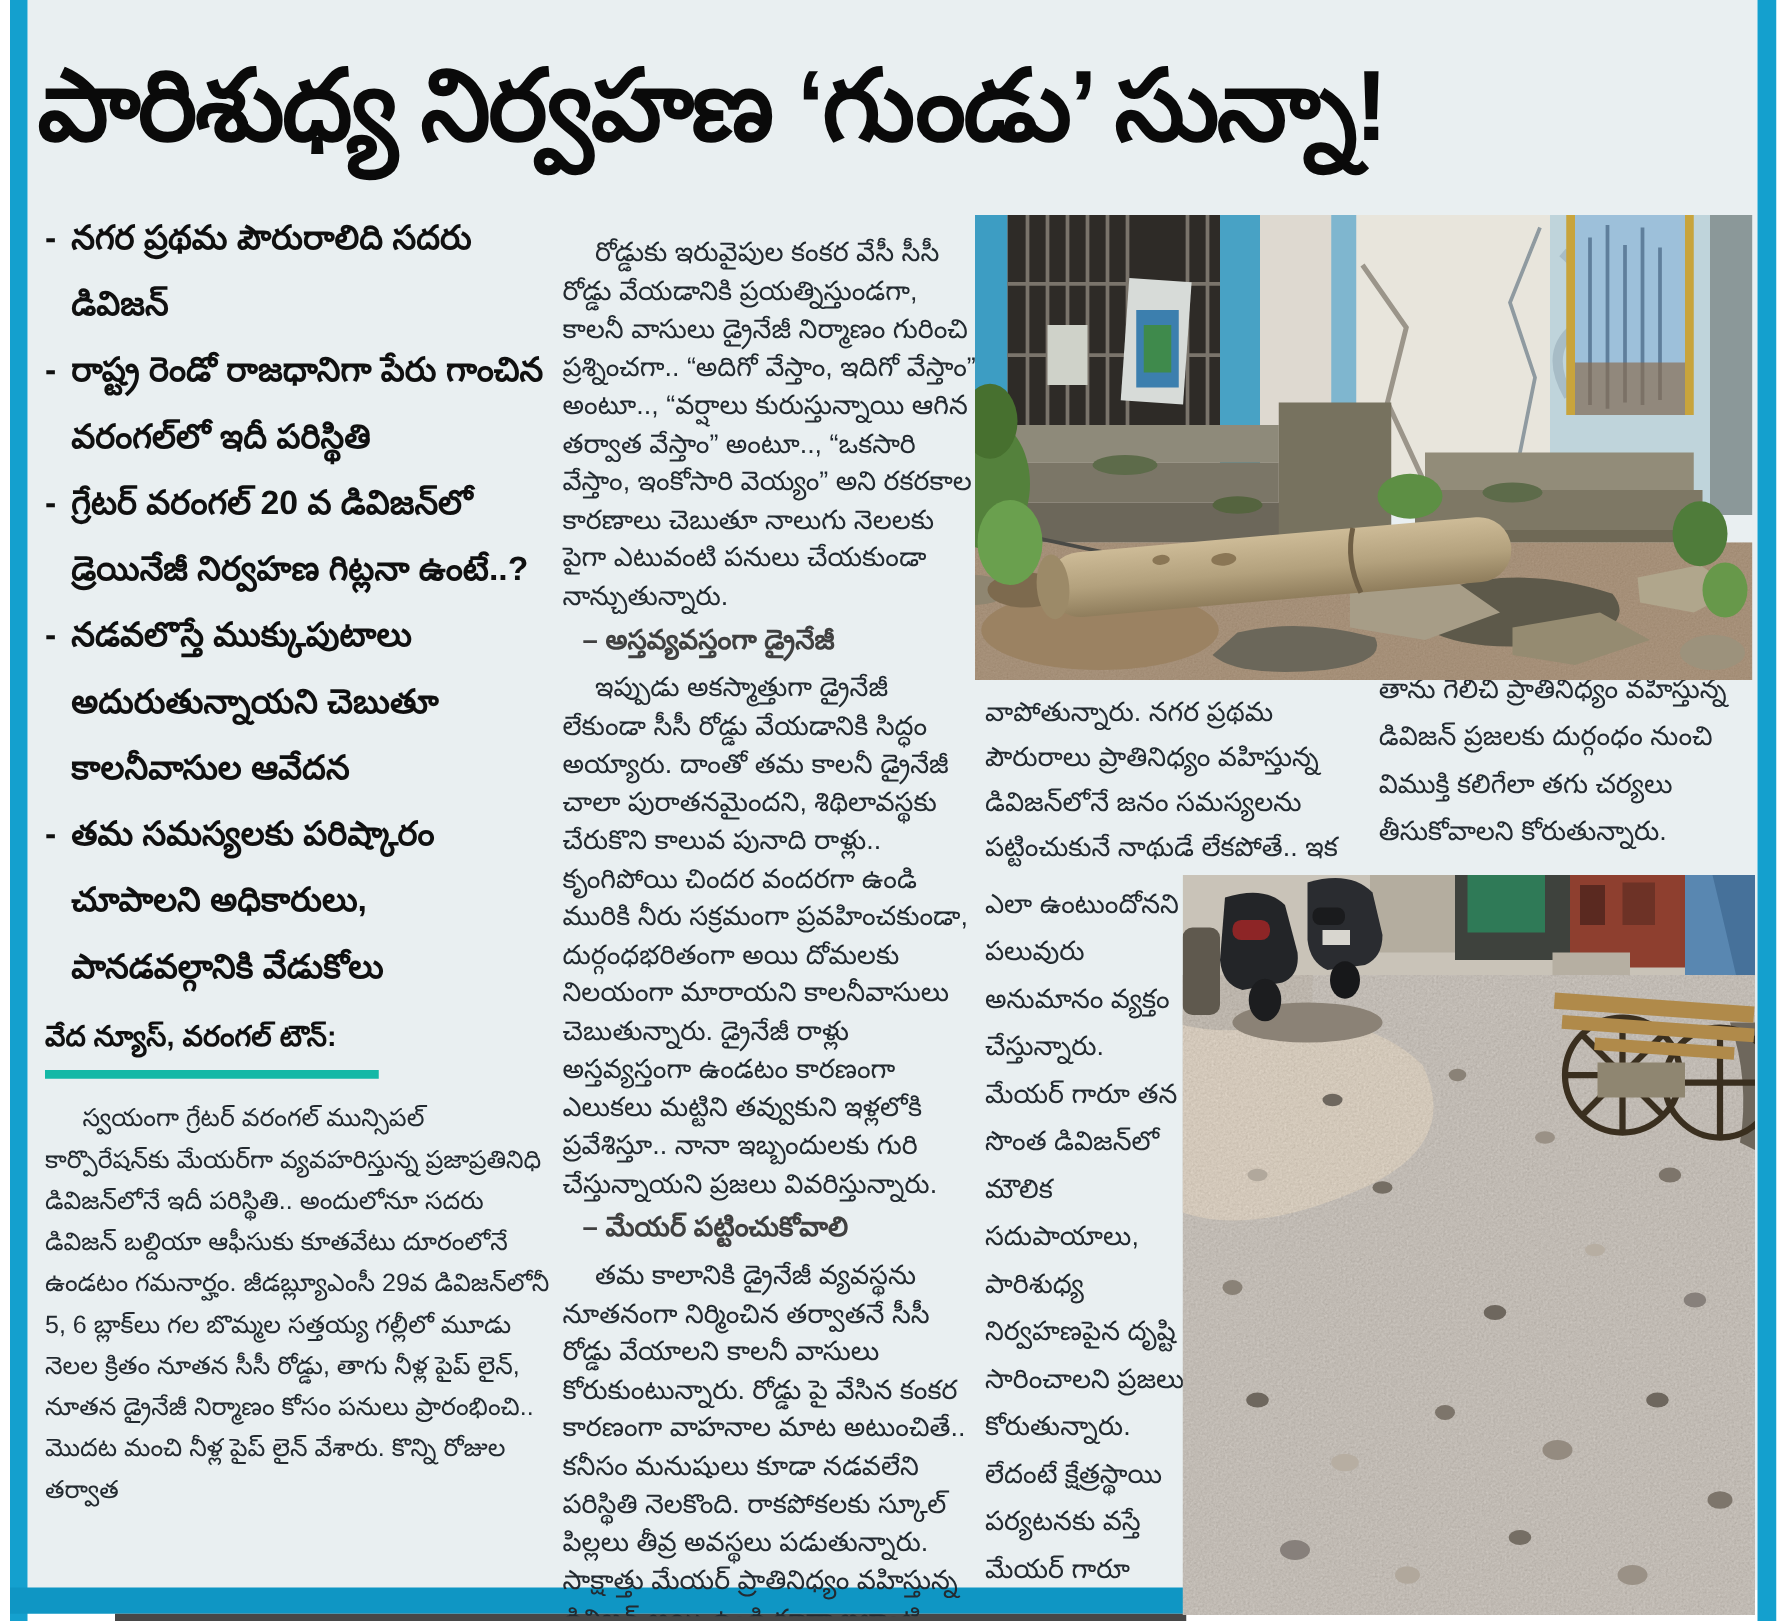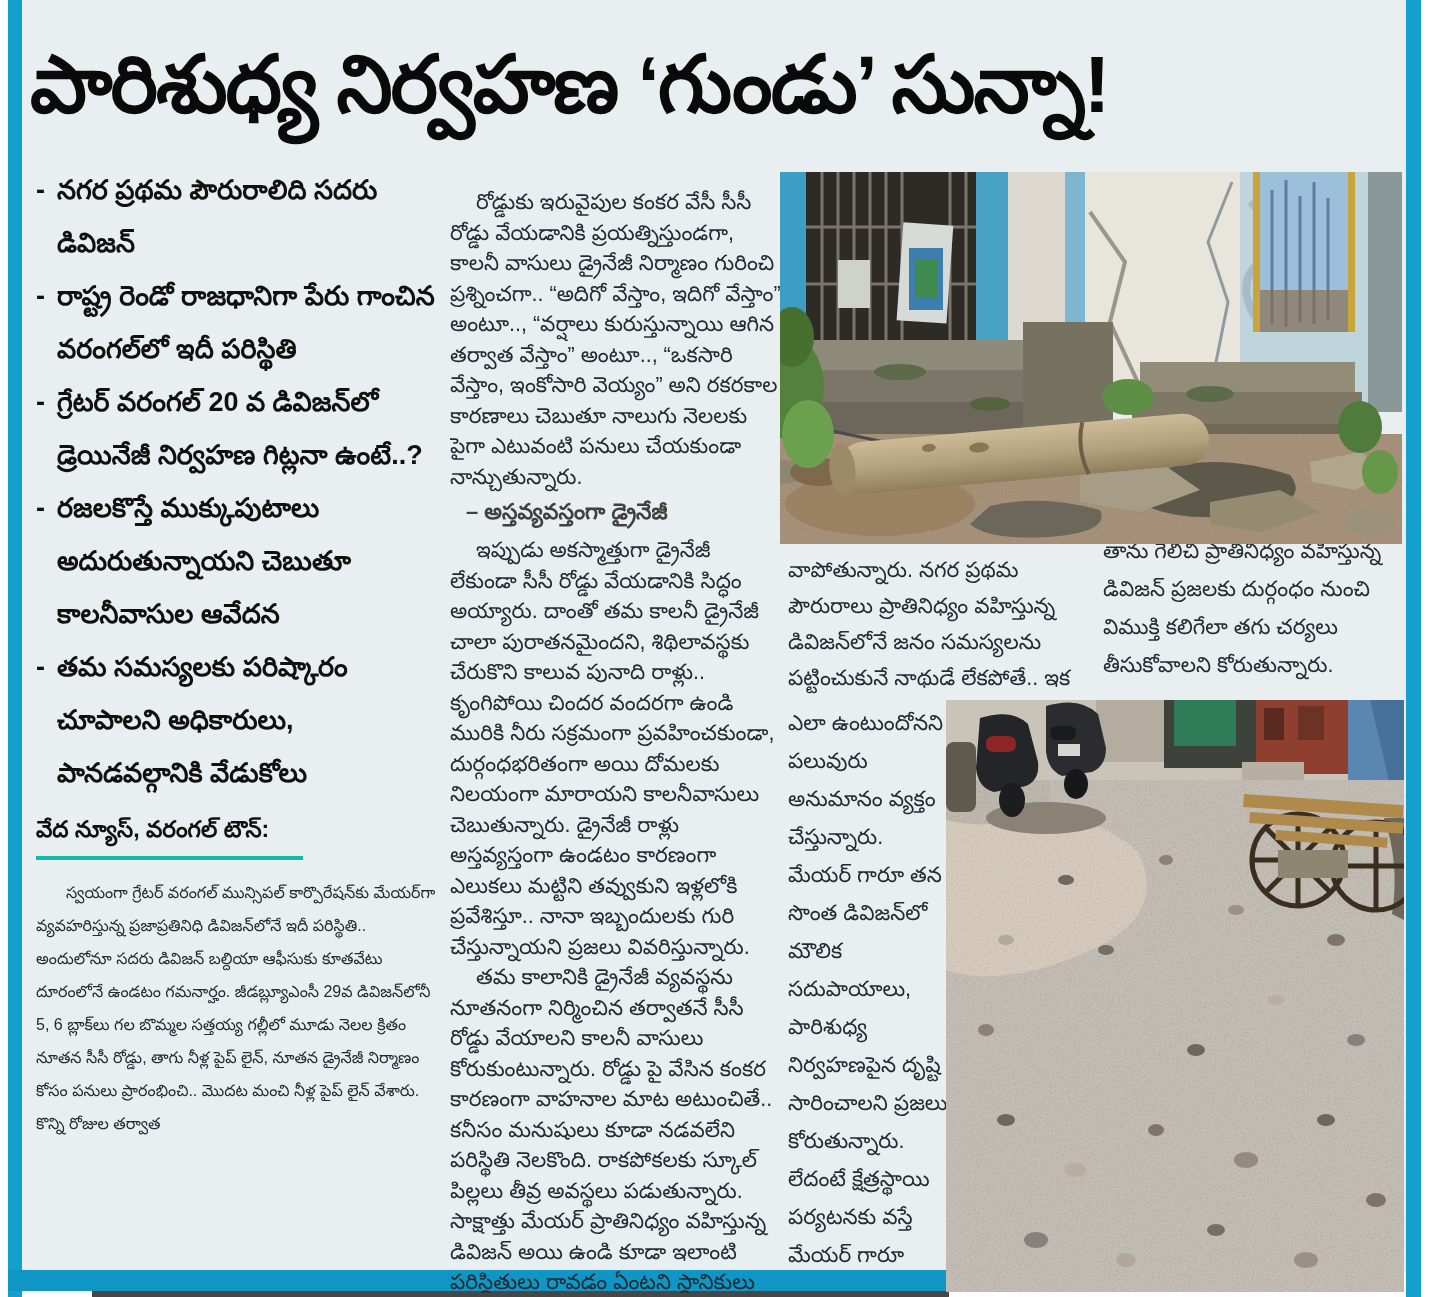--- a/index.html
+++ b/index.html
@@ -15,22 +15,22 @@
   #headline{left:30px;top:20px;width:1368px;height:132px;
     font-size:80px;font-weight:800;letter-spacing:-2px;color:#0a0a0a;
     white-space:nowrap;overflow:hidden;line-height:130px;}
 
   
   #col1{left:36px;top:164px;width:404px;height:1104px;overflow:hidden;}
   .bullet{display:flex;gap:12px;font-size:27px;font-weight:700;line-height:53px;color:#101010;}
   .bullet .dash{flex:0 0 auto;}
   .bullet .btxt{flex:1;}
   #byline{margin-top:16px;display:inline-block;font-size:23px;font-weight:700;color:#101010;
-    border-bottom:4px solid #14b8a6;padding:0 34px 8px 0;}
-  #col1-body{margin-top:16px;font-size:16px;line-height:33px;color:#232a30;text-indent:30px;}
+    border-bottom:7px solid #14b8a6;padding:0 34px 8px 0;}
+  #col1-body{margin-top:16px;font-size:20px;line-height:33px;color:#232a30;text-indent:30px;}
 
   
   #col2{left:450px;top:163px;width:332px;height:1106px;overflow:hidden;margin-top:24px;}
   .body-par{margin:0;font-size:21.5px;line-height:30.5px;color:#232a30;text-indent:26px;}
   .subhead{margin:7px 0 5px 16px;font-size:22px;font-weight:700;color:#404040;}
 
   
   #col3a{left:788px;top:552px;width:314px;height:150px;overflow:hidden;}
   #col3a p, #col3b p, #col4 p{margin:0;font-size:21.5px;color:#232a30;}
   #col3a p{line-height:36px;text-indent:0;}
@@ -65,34 +65,35 @@
     <div class="bullet">
       <span class="dash">-</span>
       <span class="btxt">రాష్ట్ర రెండో రాజధానిగా పేరు గాంచిన వరంగల్‌లో ఇదీ పరిస్థితి</span>
     </div>
     <div class="bullet">
       <span class="dash">-</span>
       <span class="btxt">గ్రేటర్ వరంగల్ 20 వ డివిజన్‌లో డ్రెయినేజీ నిర్వహణ గిట్లనా ఉంటే..?</span>
     </div>
     <div class="bullet">
       <span class="dash">-</span>
-      <span class="btxt">రజలకొస్తే ముక్కుపుటాలు అదురుతున్నాయని చెబుతూ కాలనీవాసుల ఆవేదన</span>
+      <span class="btxt">నడవలొస్తే ముక్కుపుటాలు అదురుతున్నాయని చెబుతూ కాలనీవాసుల ఆవేదన</span>
     </div>
     <div class="bullet">
       <span class="dash">-</span>
       <span class="btxt">తమ సమస్యలకు పరిష్కారం చూపాలని అధికారులు, పానడవల్గానికి వేడుకోలు</span>
     </div>
     <div id="byline">వేద న్యూస్, వరంగల్ టౌన్:</div>
     <p id="col1-body">స్వయంగా గ్రేటర్ వరంగల్ మున్సిపల్ కార్పొరేషన్‌కు మేయర్‌గా వ్యవహరిస్తున్న ప్రజాప్రతినిధి డివిజన్‌లోనే ఇదీ పరిస్థితి.. అందులోనూ సదరు డివిజన్ బల్దియా ఆఫీసుకు కూతవేటు దూరంలోనే ఉండటం గమనార్హం. జీడబ్ల్యూఎంసీ 29వ డివిజన్‌లోనీ 5, 6 బ్లాక్‌లు గల బొమ్మల సత్తయ్య గల్లీలో మూడు నెలల క్రితం నూతన సీసీ రోడ్డు, తాగు నీళ్ల పైప్ లైన్, నూతన డ్రైనేజీ నిర్మాణం కోసం పనులు ప్రారంభించి.. మొదట మంచి నీళ్ల పైప్ లైన్ వేశారు. కొన్ని రోజుల తర్వాత</p>
   </div>
 
   <div id="col2" class="abs">
     <p class="body-par">రోడ్డుకు ఇరువైపుల కంకర వేసీ సీసీ రోడ్డు వేయడానికి ప్రయత్నిస్తుండగా, కాలనీ వాసులు డ్రైనేజీ నిర్మాణం గురించి ప్రశ్నించగా.. “అదిగో వేస్తాం, ఇదిగో వేస్తాం” అంటూ.., “వర్షాలు కురుస్తున్నాయి ఆగిన తర్వాత వేస్తాం” అంటూ.., “ఒకసారి వేస్తాం, ఇంకోసారి వెయ్యం” అని రకరకాల కారణాలు చెబుతూ నాలుగు నెలలకు పైగా ఎటువంటి పనులు చేయకుండా నాన్చుతున్నారు.</p>
     <p class="subhead">– అస్తవ్యవస్తంగా డ్రైనేజీ</p>
     <p class="body-par">ఇప్పుడు అకస్మాత్తుగా డ్రైనేజీ లేకుండా సీసీ రోడ్డు వేయడానికి సిద్ధం అయ్యారు. దాంతో తమ కాలనీ డ్రైనేజీ చాలా పురాతనమైందని, శిథిలావస్థకు చేరుకొని కాలువ పునాది రాళ్లు.. కృంగిపోయి చిందర వందరగా ఉండి మురికి నీరు సక్రమంగా ప్రవహించకుండా, దుర్గంధభరితంగా అయి దోమలకు నిలయంగా మారాయని కాలనీవాసులు చెబుతున్నారు. డ్రైనేజీ రాళ్లు అస్తవ్యస్తంగా ఉండటం కారణంగా ఎలుకలు మట్టిని తవ్వుకుని ఇళ్లలోకి ప్రవేశిస్తూ.. నానా ఇబ్బందులకు గురి చేస్తున్నాయని ప్రజలు వివరిస్తున్నారు.</p>
+    <p class="subhead">– మేయర్ పట్టించుకోవాలి</p>
     <p class="body-par">తమ కాలానికి డ్రైనేజీ వ్యవస్థను నూతనంగా నిర్మించిన తర్వాతనే సీసీ రోడ్డు వేయాలని కాలనీ వాసులు కోరుకుంటున్నారు. రోడ్డు పై వేసిన కంకర కారణంగా వాహనాల మాట అటుంచితే.. కనీసం మనుషులు కూడా నడవలేని పరిస్థితి నెలకొంది. రాకపోకలకు స్కూల్ పిల్లలు తీవ్ర అవస్థలు పడుతున్నారు. సాక్షాత్తు మేయర్ ప్రాతినిధ్యం వహిస్తున్న డివిజన్ అయి ఉండి కూడా ఇలాంటి పరిస్థితులు రావడం ఏంటని స్థానికులు</p>
   </div>
 
   <div id="col3a" class="abs">
     <p>వాపోతున్నారు. నగర ప్రథమ పౌరురాలు ప్రాతినిధ్యం వహిస్తున్న డివిజన్‌లోనే జనం సమస్యలను పట్టించుకునే నాథుడే లేకపోతే.. ఇక ఇతర డివిజన్ల పరిస్థితి</p>
   </div>
   <div id="col4" class="abs">
     <p>తాను గెలిచి ప్రాతినిధ్యం వహిస్తున్న డివిజన్ ప్రజలకు దుర్గంధం నుంచి విముక్తి కలిగేలా తగు చర్యలు తీసుకోవాలని కోరుతున్నారు.</p>
   </div>
   <div id="col3b" class="abs">

